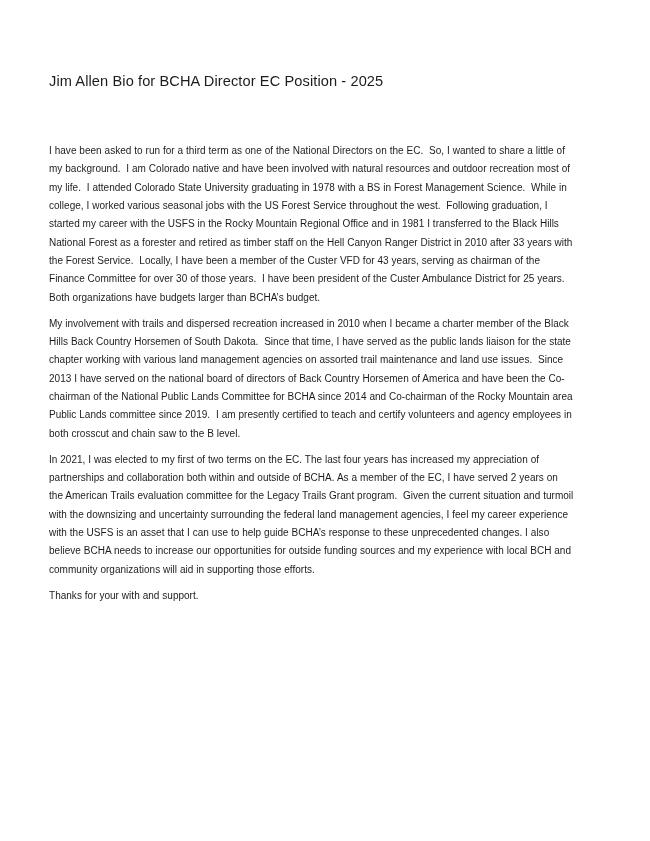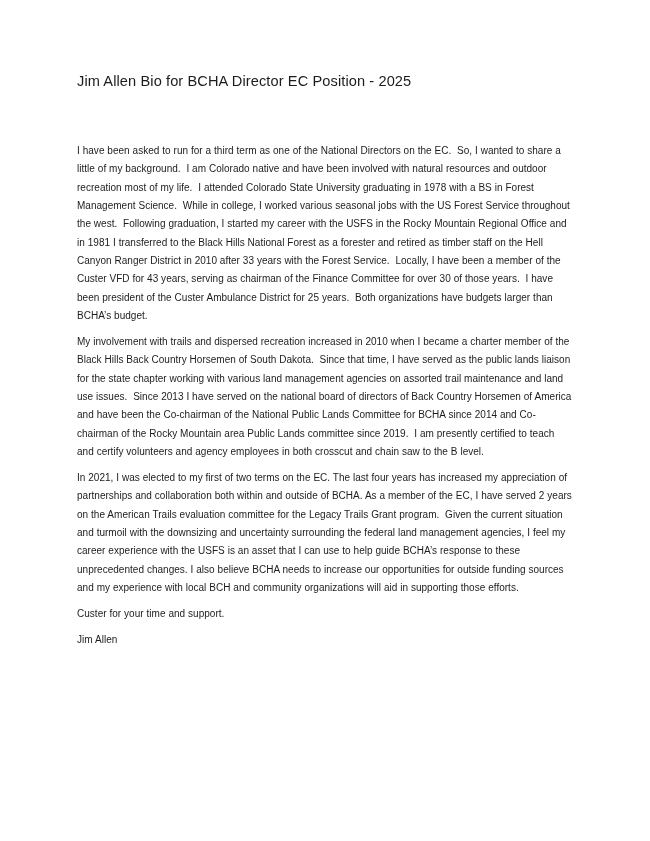--- a/index.html
+++ b/index.html
@@ -6,21 +6,21 @@
     margin: 0;
     padding: 0;
     background: #ffffff;
   }
   .page {
     position: relative;
     width: 650px;
     height: 701px;
     background: #ffffff;
     box-sizing: border-box;
-    padding: 71px 76px 0 77px;
+    padding: 71px 76px 0 49px;
     font-family: "Liberation Sans", sans-serif;
     color: #1c1c1c;
     overflow: hidden;
   }
   .doc-title {
     font-size: 14.6px;
     font-weight: 400;
     line-height: 20px;
     margin: 0 0 51px 0;
     letter-spacing: 0.1px;
@@ -38,16 +38,15 @@
 </style>
 </head>
 <body>
 
 <div class="page">
   <h1 class="doc-title">Jim Allen Bio for BCHA Director EC Position - 2025</h1>
   <div class="doc-body">
     <p>I have been asked to run for a third term as one of the National Directors on the EC.  So, I wanted to share a little of my background.  I am Colorado native and have been involved with natural resources and outdoor recreation most of my life.  I attended Colorado State University graduating in 1978 with a BS in Forest Management Science.  While in college, I worked various seasonal jobs with the US Forest Service throughout the west.  Following graduation, I started my career with the USFS in the Rocky Mountain Regional Office and in 1981 I transferred to the Black Hills National Forest as a forester and retired as timber staff on the Hell Canyon Ranger District in 2010 after 33 years with the Forest Service.  Locally, I have been a member of the Custer VFD for 43 years, serving as chairman of the Finance Committee for over 30 of those years.  I have been president of the Custer Ambulance District for 25 years.  Both organizations have budgets larger than BCHA’s budget.</p>
     <p>My involvement with trails and dispersed recreation increased in 2010 when I became a charter member of the Black Hills Back Country Horsemen of South Dakota.  Since that time, I have served as the public lands liaison for the state chapter working with various land management agencies on assorted trail maintenance and land use issues.  Since 2013 I have served on the national board of directors of Back Country Horsemen of America and have been the Co-chairman of the National Public Lands Committee for BCHA since 2014 and Co-chairman of the Rocky Mountain area Public Lands committee since 2019.  I am presently certified to teach and certify volunteers and agency employees in both crosscut and chain saw to the B level.</p>
     <p>In 2021, I was elected to my first of two terms on the EC. The last four years has increased my appreciation of partnerships and collaboration both within and outside of BCHA. As a member of the EC, I have served 2 years on the American Trails evaluation committee for the Legacy Trails Grant program.  Given the current situation and turmoil with the downsizing and uncertainty surrounding the federal land management agencies, I feel my career experience with the USFS is an asset that I can use to help guide BCHA’s response to these unprecedented changes. I also believe BCHA needs to increase our opportunities for outside funding sources and my experience with local BCH and community organizations will aid in supporting those efforts.</p>
-    <p>Custer for your time and support.</p>
-    <p>Jim Allen</p>
+    <p>Thanks for your with and support.</p>
   </div>
 </div>
 
 </body></html>

